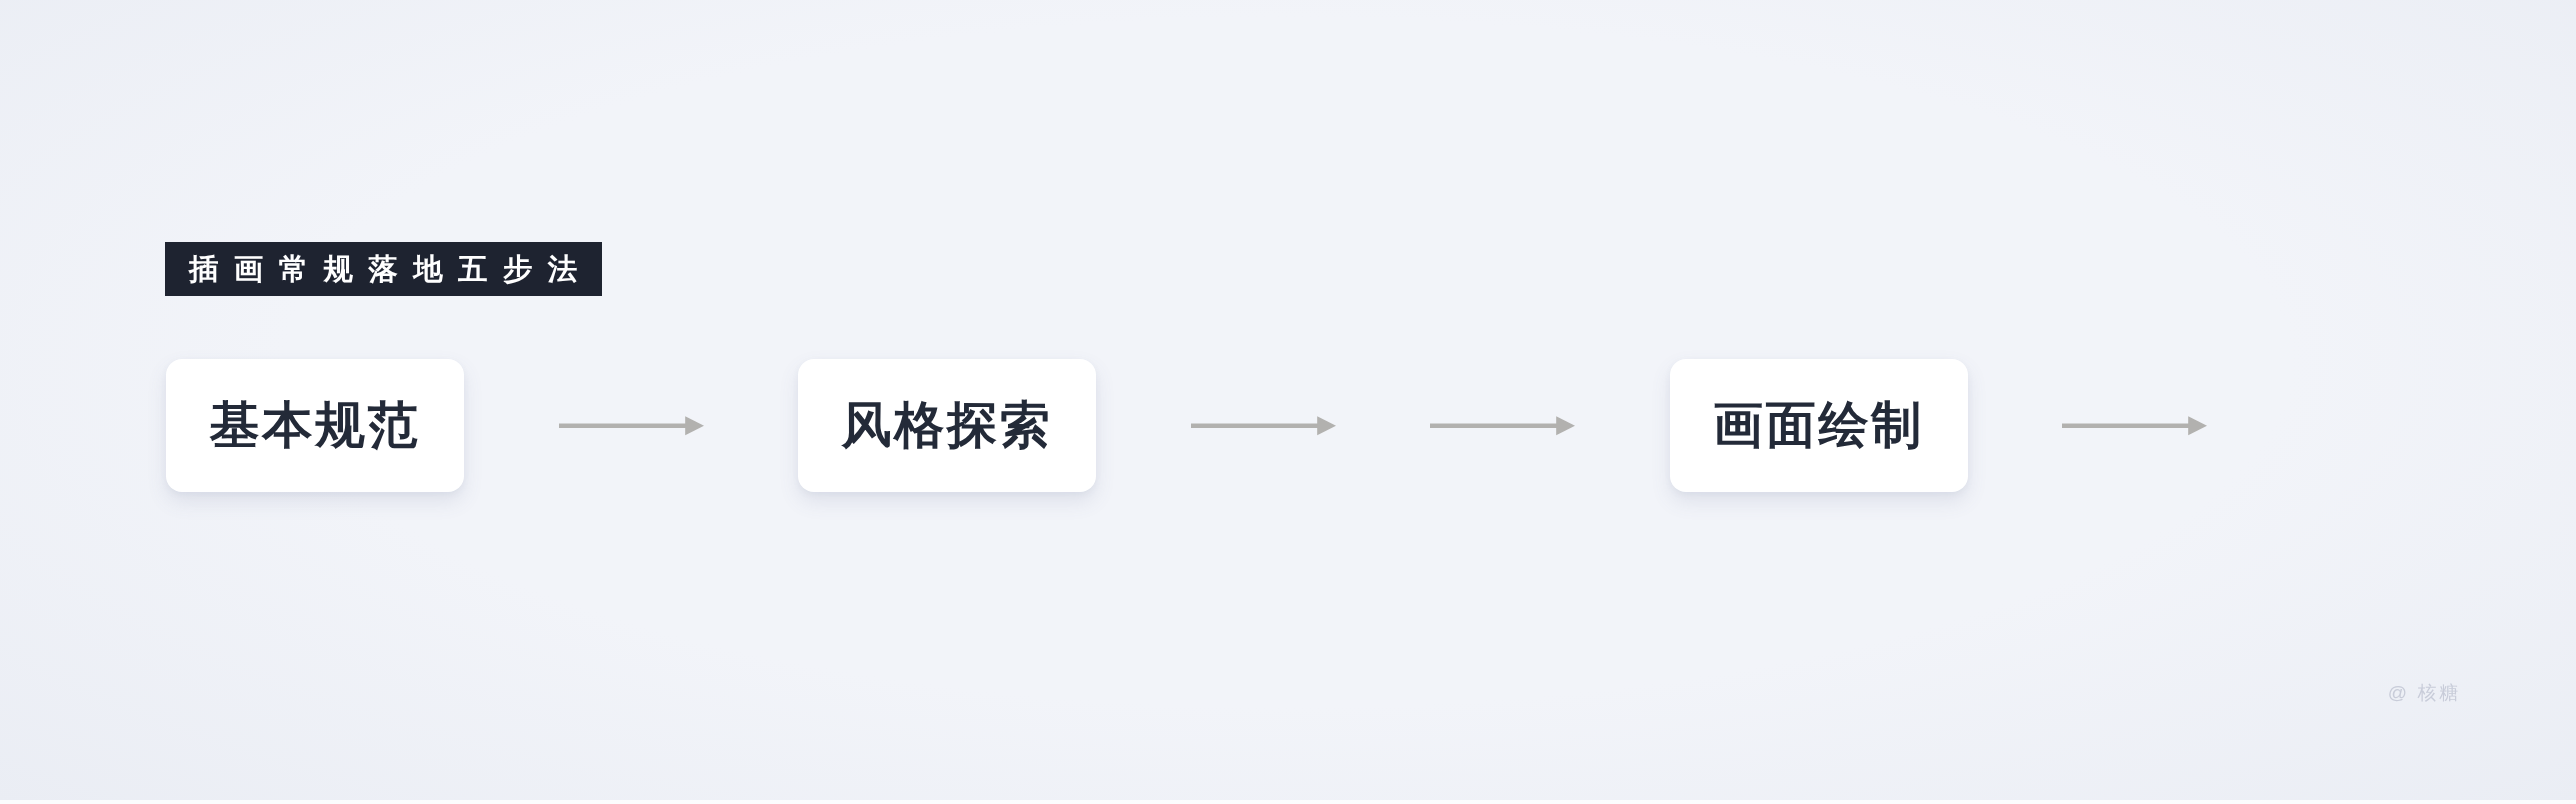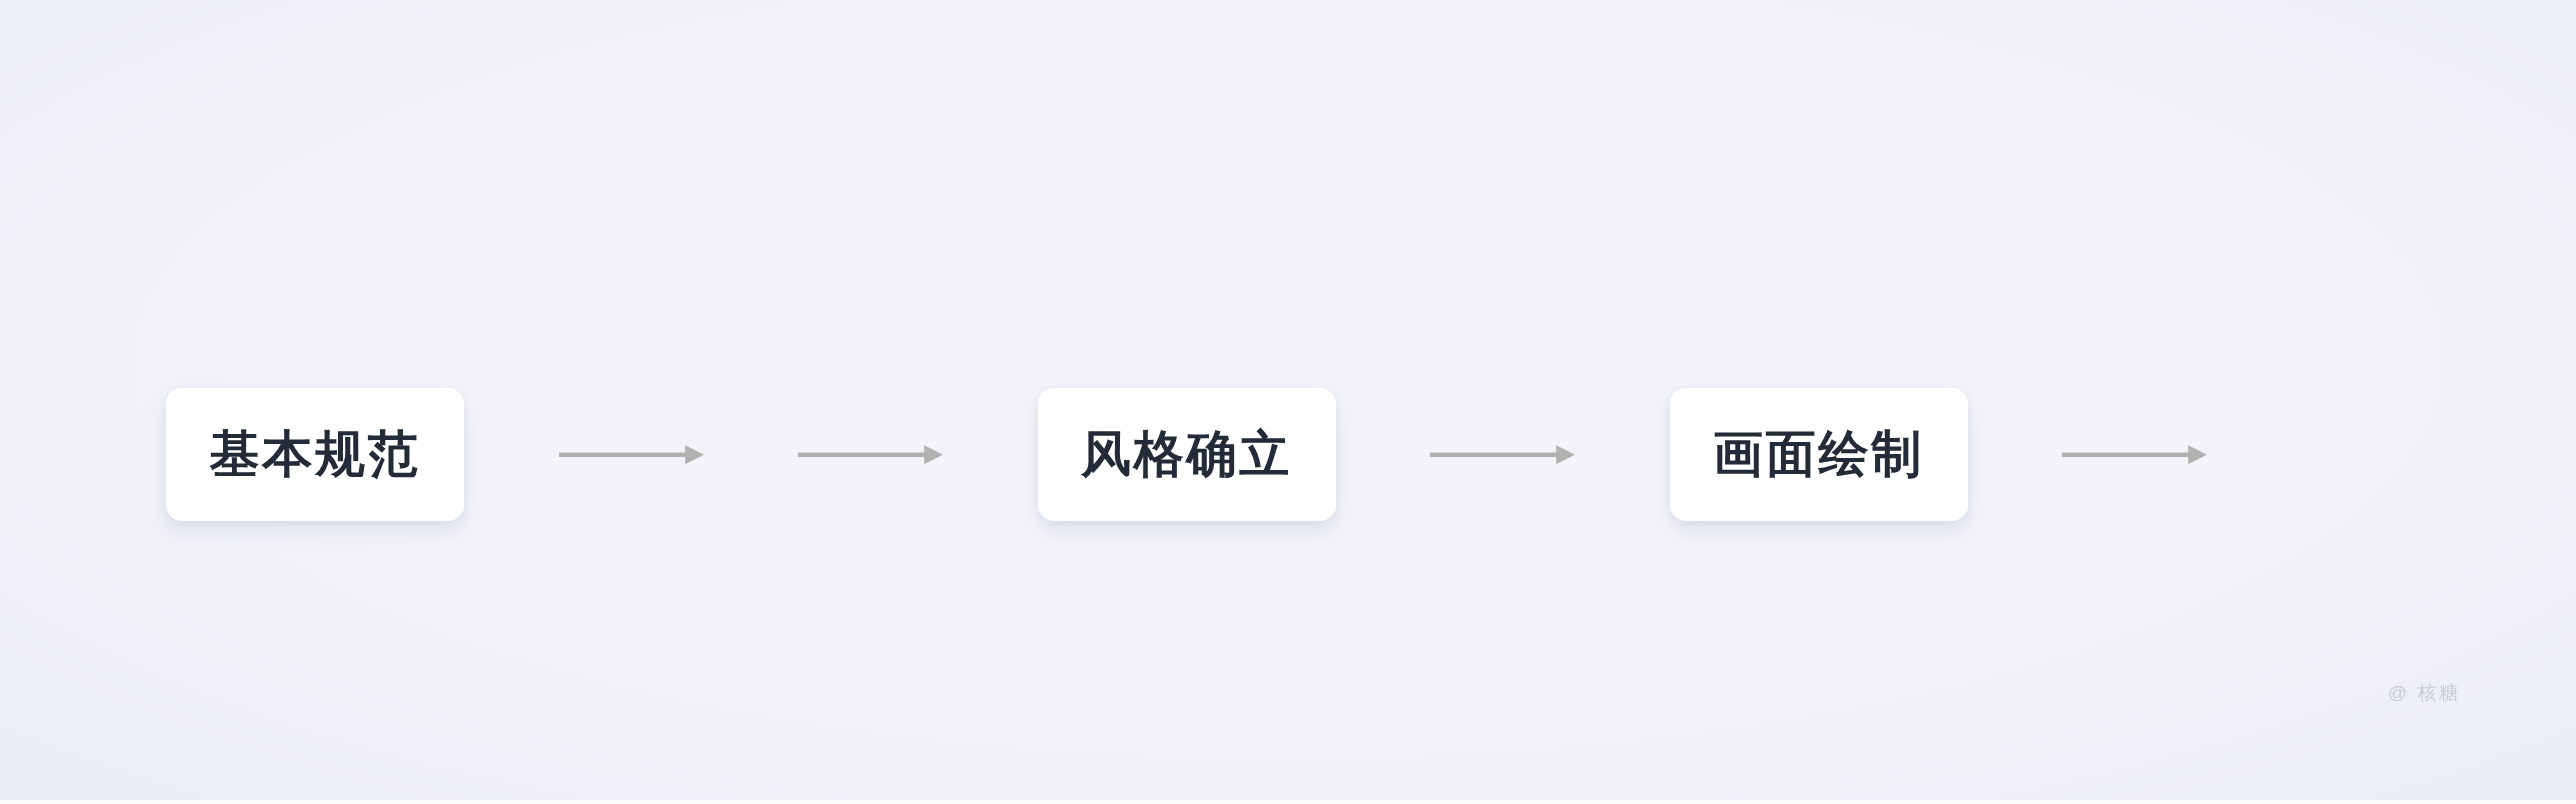--- a/index.html
+++ b/index.html
@@ -28,21 +28,21 @@
     background: var(--badge-bg);
     color: var(--badge-color);
     font-size: 29.5px;
     font-weight: 700;
     letter-spacing: 0.52em;
     white-space: nowrap;
   }
   .flow {
     position: absolute;
     left: 166px;
-    top: 388px;
+    top: 359px;
     width: 2041px;
     height: 133px;
     display: flex;
     justify-content: space-between;
     align-items: center;
   }
   .card {
     flex: 0 0 298px;
     height: 133px;
     background: var(--card-bg);
@@ -90,44 +90,47 @@
     width: 100%;
     height: 4.7px;
     background: rgba(255, 255, 255, 0.8);
   }
 </style>
 </head>
 <body>
 
 <div class="canvas">
 
+  <div class="badge">
+    <span>插画常规落地五步法</span>
+  </div>
 
   <div class="flow">
   <div class="card">
     <span>基本规范</span>
   </div>
 
   <div class="connector">
     <svg width="145" height="21.5" viewBox="0 0 216 32">
       <line class="shaft" x1="0" y1="16" x2="192" y2="16" stroke-width="7"></line>
       <polygon class="head" points="188,2 216,16 188,30"></polygon>
     </svg>
   </div>
 
+  <div class="card">
+    <span>风格探索</span>
+  </div>
 
   <div class="connector">
     <svg width="145" height="21.5" viewBox="0 0 216 32">
       <line class="shaft" x1="0" y1="16" x2="192" y2="16" stroke-width="7"></line>
       <polygon class="head" points="188,2 216,16 188,30"></polygon>
     </svg>
   </div>
 
-  <div class="card">
-    <span>风格确立</span>
-  </div>
 
   <div class="connector">
     <svg width="145" height="21.5" viewBox="0 0 216 32">
       <line class="shaft" x1="0" y1="16" x2="192" y2="16" stroke-width="7"></line>
       <polygon class="head" points="188,2 216,16 188,30"></polygon>
     </svg>
   </div>
 
   <div class="card">
     <span>画面绘制</span>

